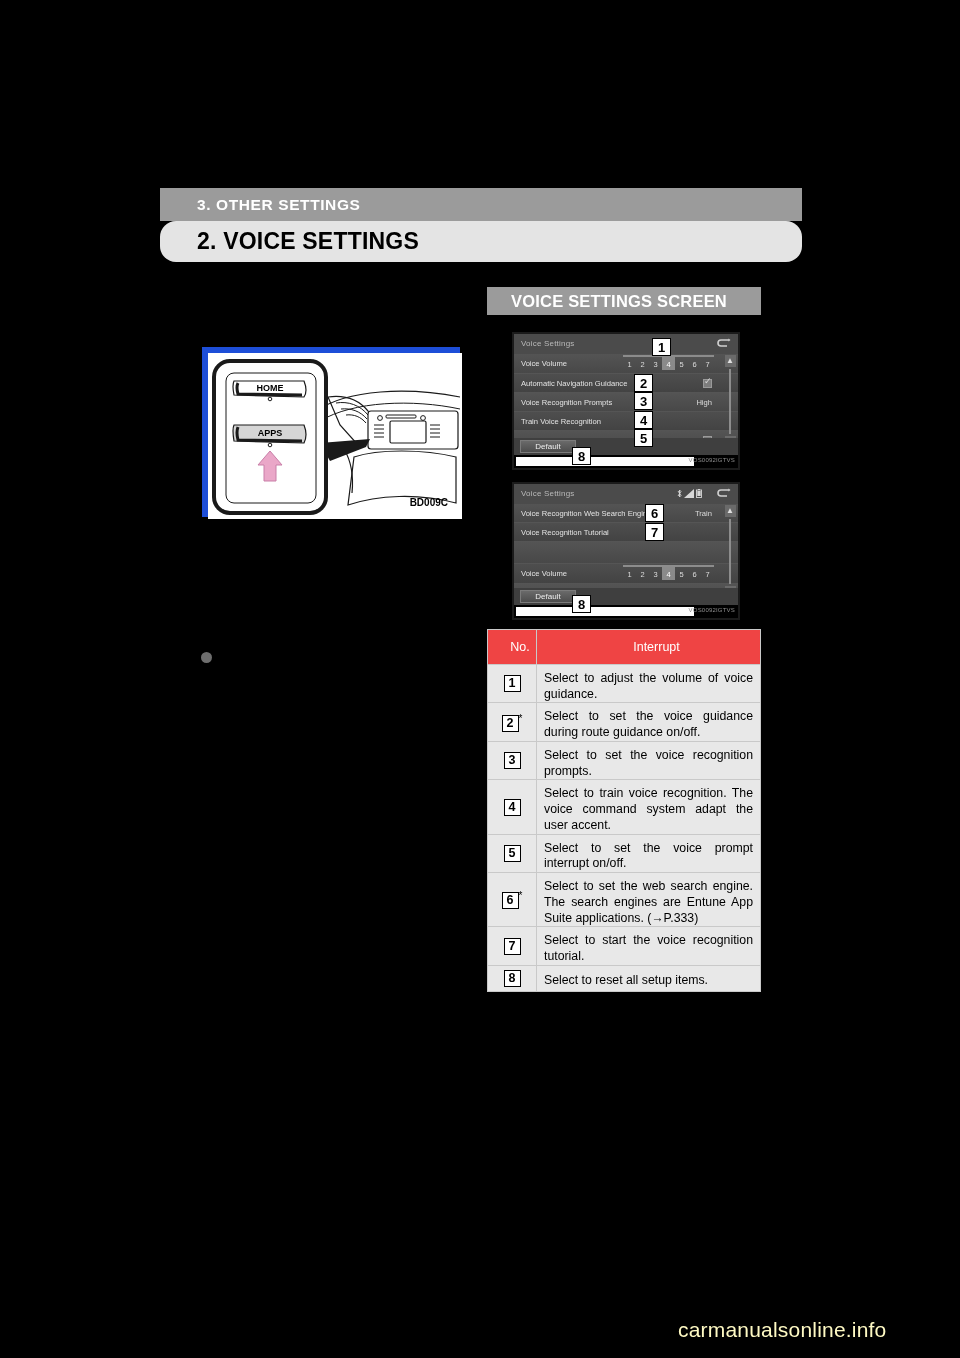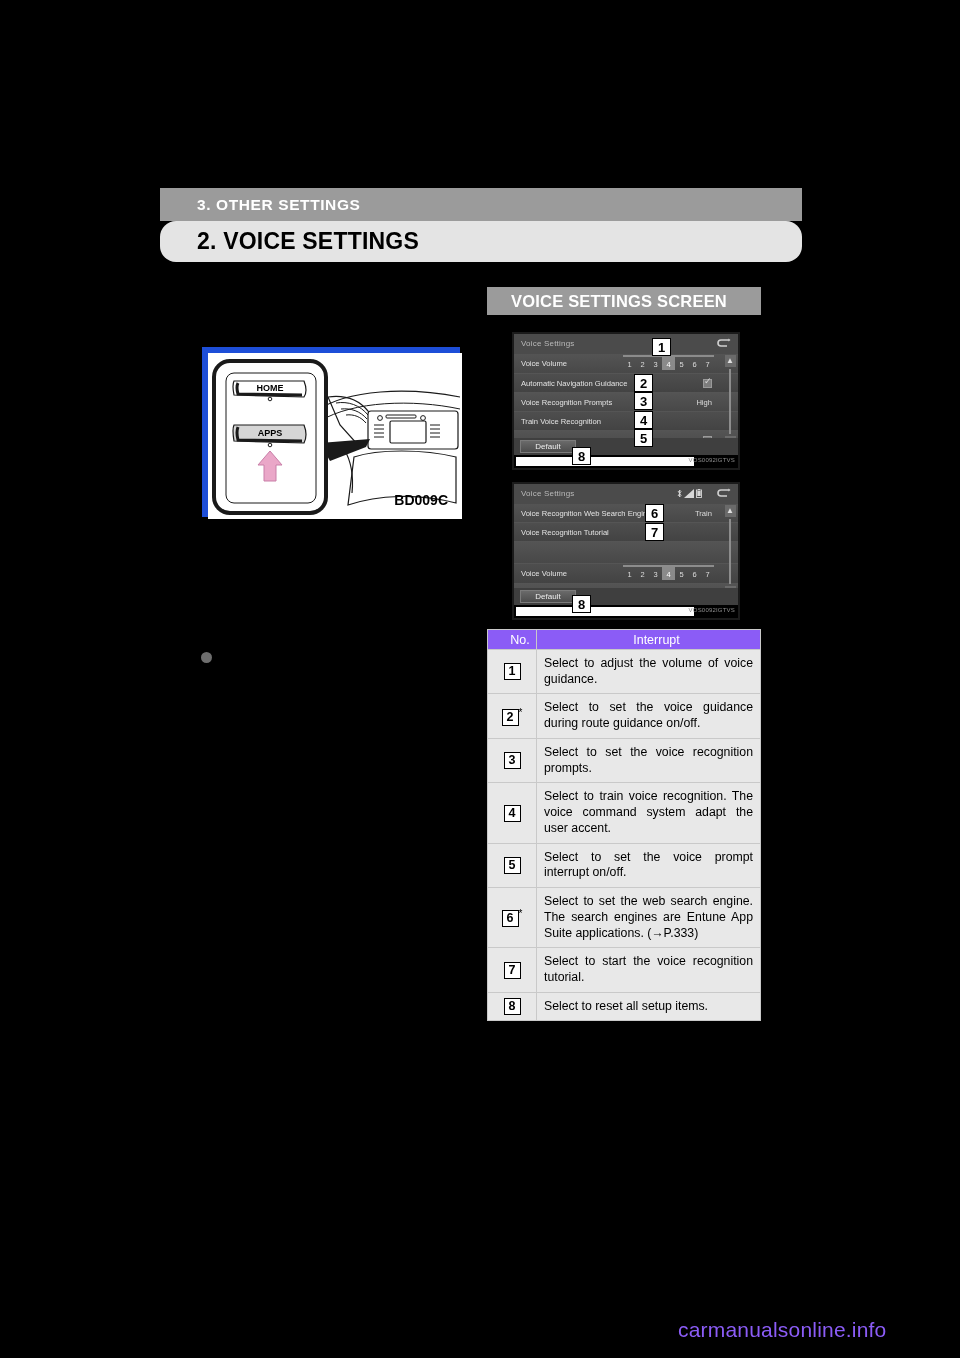--- a/index.html
+++ b/index.html
@@ -36,21 +36,21 @@
   
   .illus-wrap {
     position: absolute; left: 202px; top: 347px;
     width: 258px; height: 170px;
     background: #ffffff;
     border: 6px solid #1d4ed8;
   }
   .illus-wrap svg { display: block; }
   .illus-code {
     position: absolute; right: 6px; bottom: 3px;
-    font-size: 14px; font-weight: bold; color: #000;
+    font-size: 10px; font-weight: bold; color: #000;
     font-family: "Liberation Sans", sans-serif;
   }
 
   .bullet-dot {
     position: absolute; left: 201px; top: 652px;
     width: 11px; height: 11px; border-radius: 50%;
     background: #6e6e6e;
   }
 
   
@@ -179,52 +179,52 @@
   }
 
   
   .ftable {
     position: absolute; left: 487px; top: 629px;
     width: 274px;
     border-collapse: collapse;
     background: #e8e8e8;
   }
   .ftable th {
-    background: #8b5cf6; color: #fff;
+    background: #ef4444; color: #fff;
     font-weight: normal; font-size: 12.5px;
-    height: 20px; border: 1px solid #c9c9c9; padding-left: 16px;
+    height: 35px; border: 1px solid #c9c9c9; padding-left: 16px;
   }
   .ftable th.no-col { width: 49px; }
   .ftable td {
     border: 1px solid #c9c9c9;
     font-size: 12.3px; color: #000;
     vertical-align: middle;
     line-height: 1.28;
   }
   .ftable td.num {
     width: 49px; text-align: center; padding: 4px 0;
   }
   .ftable td.desc {
-    padding: 6px 7px 6px 7px;
+    padding: 6px 7px 0 7px;
     text-align: justify;
     text-justify: inter-word;
   }
   .numbox {
     display: inline-block;
     border: 1.4px solid #000; background: #fff;
     width: 17px; height: 17px; line-height: 15px;
     font-size: 12.5px; font-weight: bold; text-align: center;
     vertical-align: middle;
   }
   .star { font-size: 10px; vertical-align: super; }
 
   
   .watermark {
     position: absolute; left: 678px; top: 1318px;
-    font-size: 21px; color: #8b5cf6; letter-spacing: .2px;
+    font-size: 21px; color: #fef9c3; letter-spacing: .2px;
   }
 </style>
 </head>
 <body>
 
 <div class="page">
 
   <div class="chapter-bar">
     <span class="txt">3. OTHER SETTINGS</span>
   </div>

